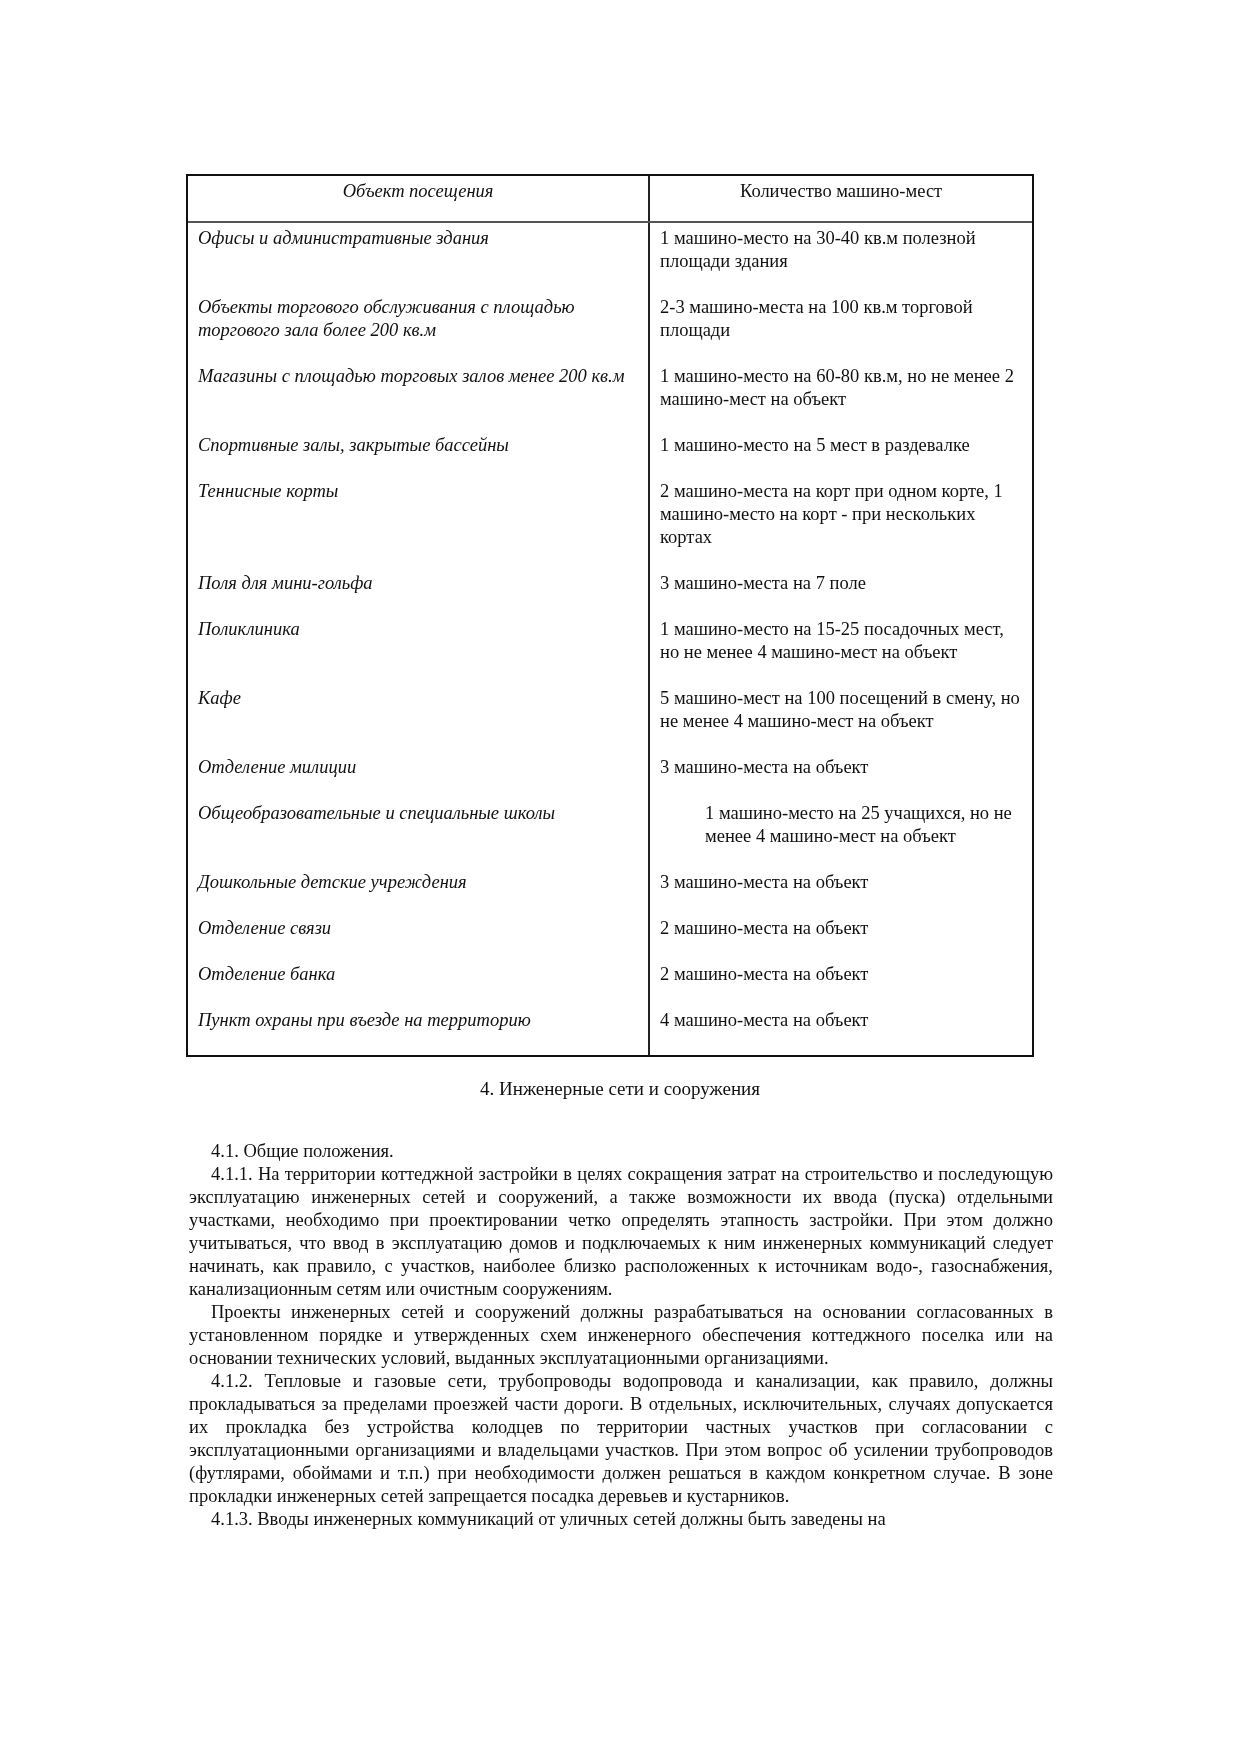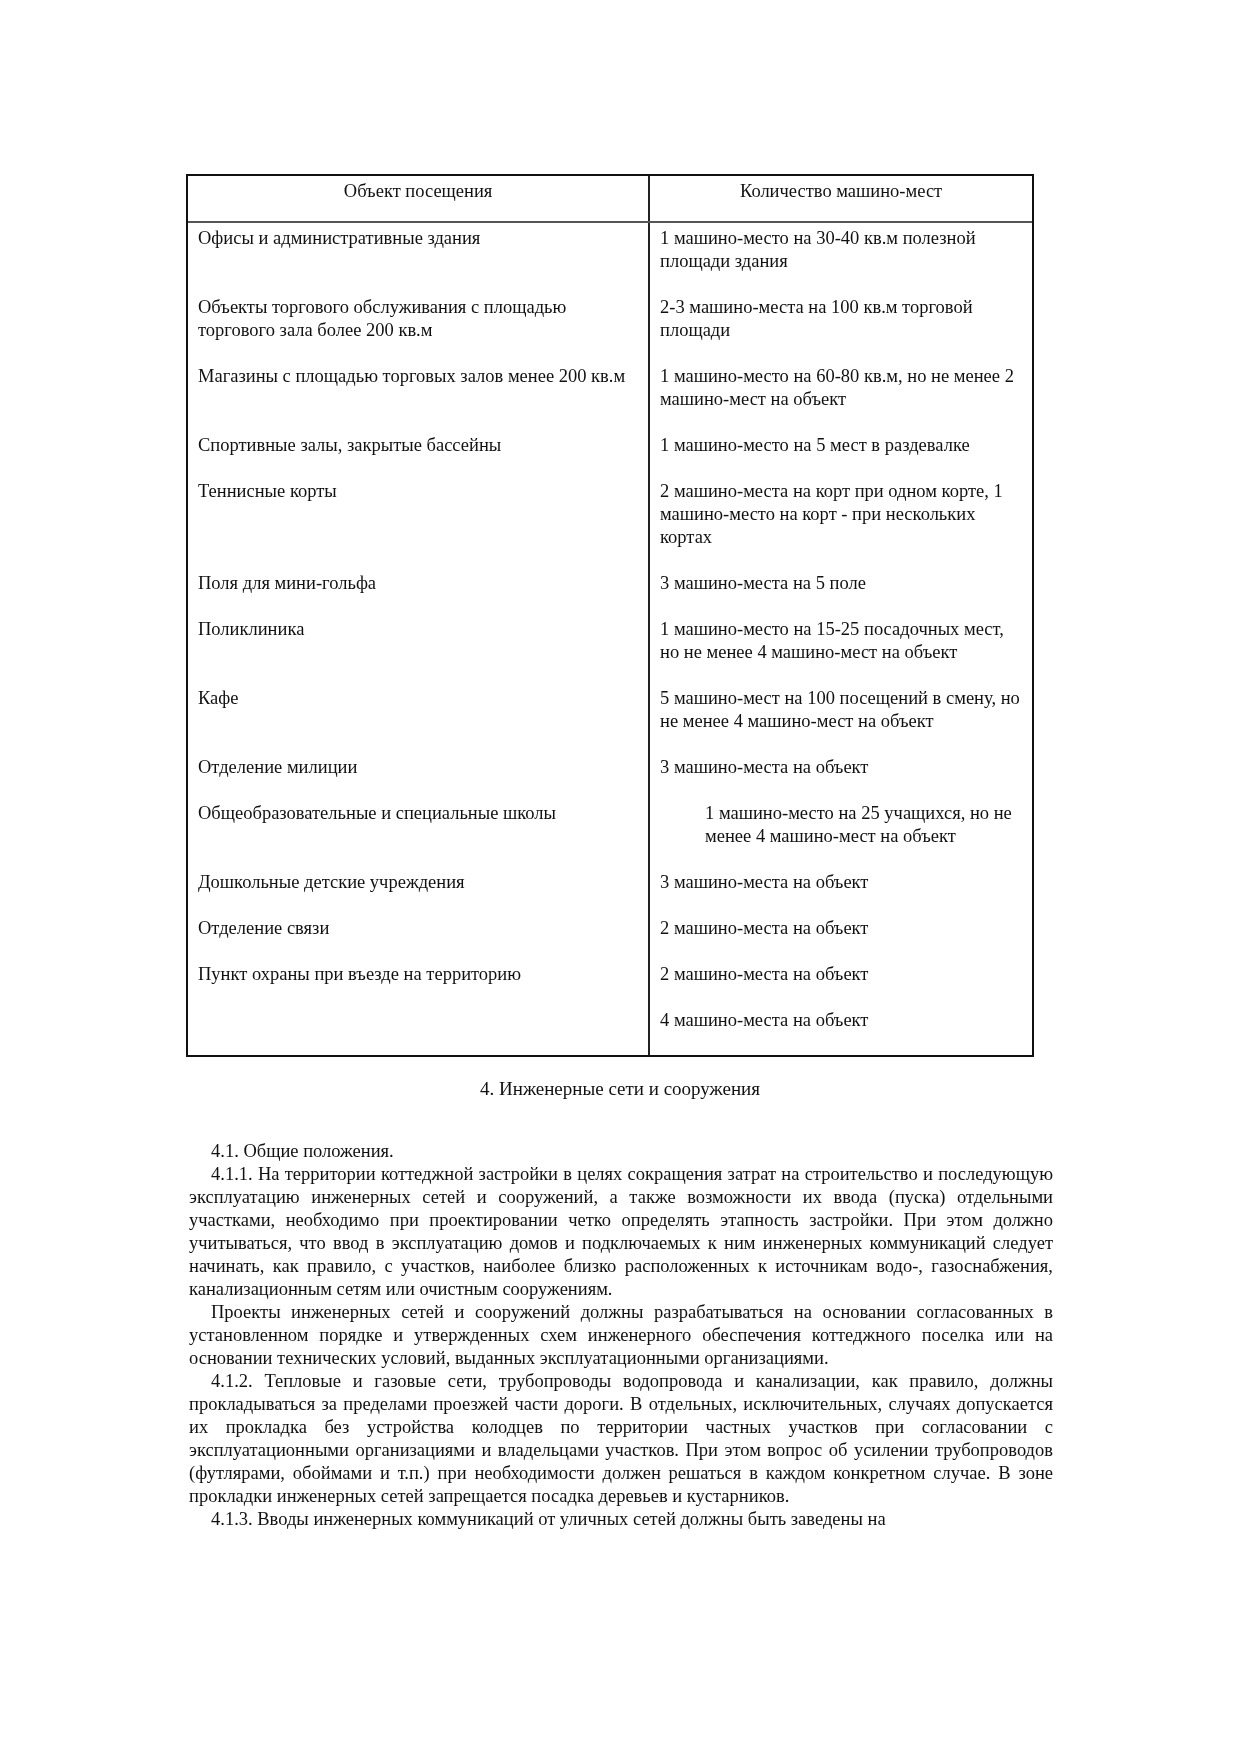--- a/index.html
+++ b/index.html
@@ -18,21 +18,21 @@
       box-sizing: border-box;
     }
     .tbl-head {
       display: flex; height: 47px; border-bottom: 2px solid #555;
       box-sizing: border-box;
     }
     .tbl-head .cell {
       font-size: 18.5px; line-height: 23px; text-align: center; padding-top: 4px;
       box-sizing: border-box;
     }
-    .col-left { width: 505px; box-sizing: border-box; }
+    .col-left { width: 505px; box-sizing: border-box; font-style: italic; }
     .col-right { width: 421px; box-sizing: border-box; border-left: 2px solid #222; }
     .tbl-body { display: flex; }
     .tbl-body .col-left { padding: 4px 8px 0 10px; }
     .tbl-body .col-right { padding: 4px 8px 0 10px; }
     .row-cell {
       font-size: 18.5px; line-height: 23px; white-space: normal;
       margin: 0; padding: 0;
     }
 
     
@@ -91,41 +91,44 @@
           <div style="height: 69px;">
             <div class="row-cell">Общеобразовательные и специальные школы</div>
           </div>
           <div style="height: 46px;">
             <div class="row-cell">Дошкольные детские учреждения</div>
           </div>
           <div style="height: 46px;">
             <div class="row-cell">Отделение связи</div>
           </div>
           <div style="height: 46px;">
+            <div class="row-cell">Отделение банка</div>
+          </div>
+          <div style="height: 46px;">
             <div class="row-cell">Пункт охраны при въезде на территорию</div>
           </div>
         </div>
       <div class="col-right" id="col-spaces">
           <div style="height: 69px;">
             <div class="row-cell">1 машино-место на 30-40 кв.м полезной площади здания</div>
           </div>
           <div style="height: 69px;">
             <div class="row-cell">2-3 машино-места на 100 кв.м торговой площади</div>
           </div>
           <div style="height: 69px;">
             <div class="row-cell">1 машино-место на 60-80 кв.м, но не менее 2 машино-мест на объект</div>
           </div>
           <div style="height: 46px;">
             <div class="row-cell">1 машино-место на 5 мест в раздевалке</div>
           </div>
           <div style="height: 92px;">
             <div class="row-cell">2 машино-места на корт при одном корте, 1 машино-место на корт - при нескольких кортах</div>
           </div>
           <div style="height: 46px;">
-            <div class="row-cell">3 машино-места на 5 поле</div>
+            <div class="row-cell">3 машино-места на 7 поле</div>
           </div>
           <div style="height: 69px;">
             <div class="row-cell">1 машино-место на 15-25 посадочных мест, но не менее 4 машино-мест на объект</div>
           </div>
           <div style="height: 69px;">
             <div class="row-cell">5 машино-мест на 100 посещений в смену, но не менее 4 машино-мест на объект</div>
           </div>
           <div style="height: 46px;">
             <div class="row-cell">3 машино-места на объект</div>
           </div>

